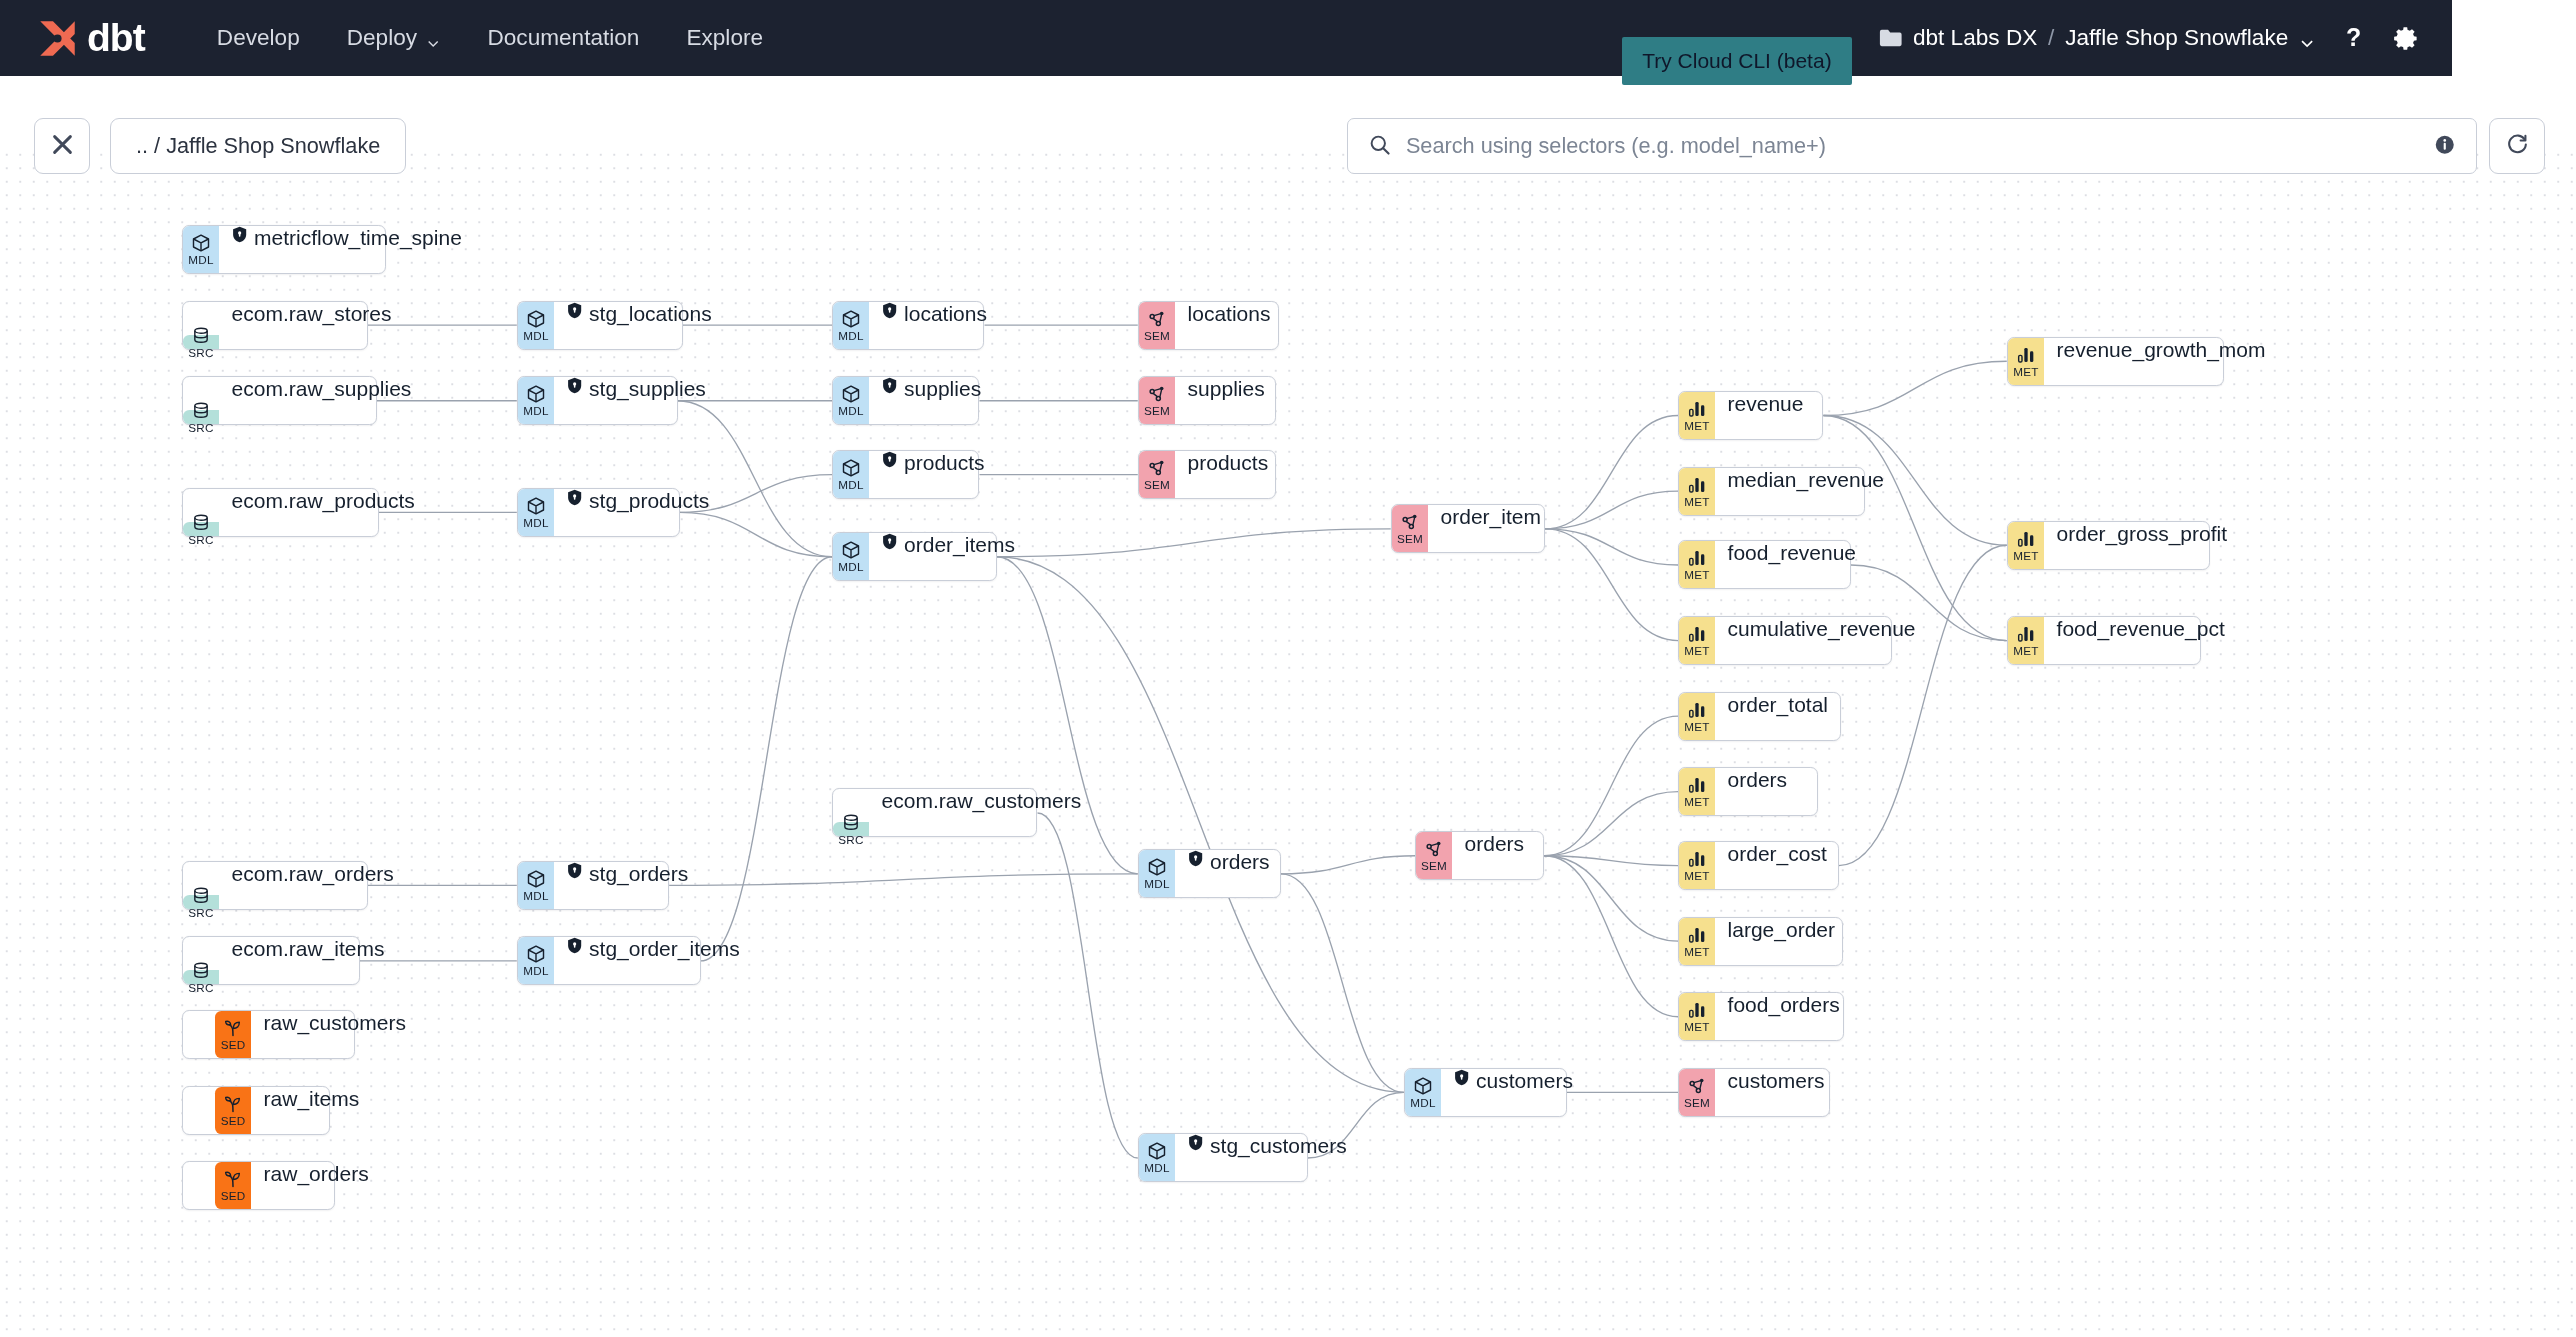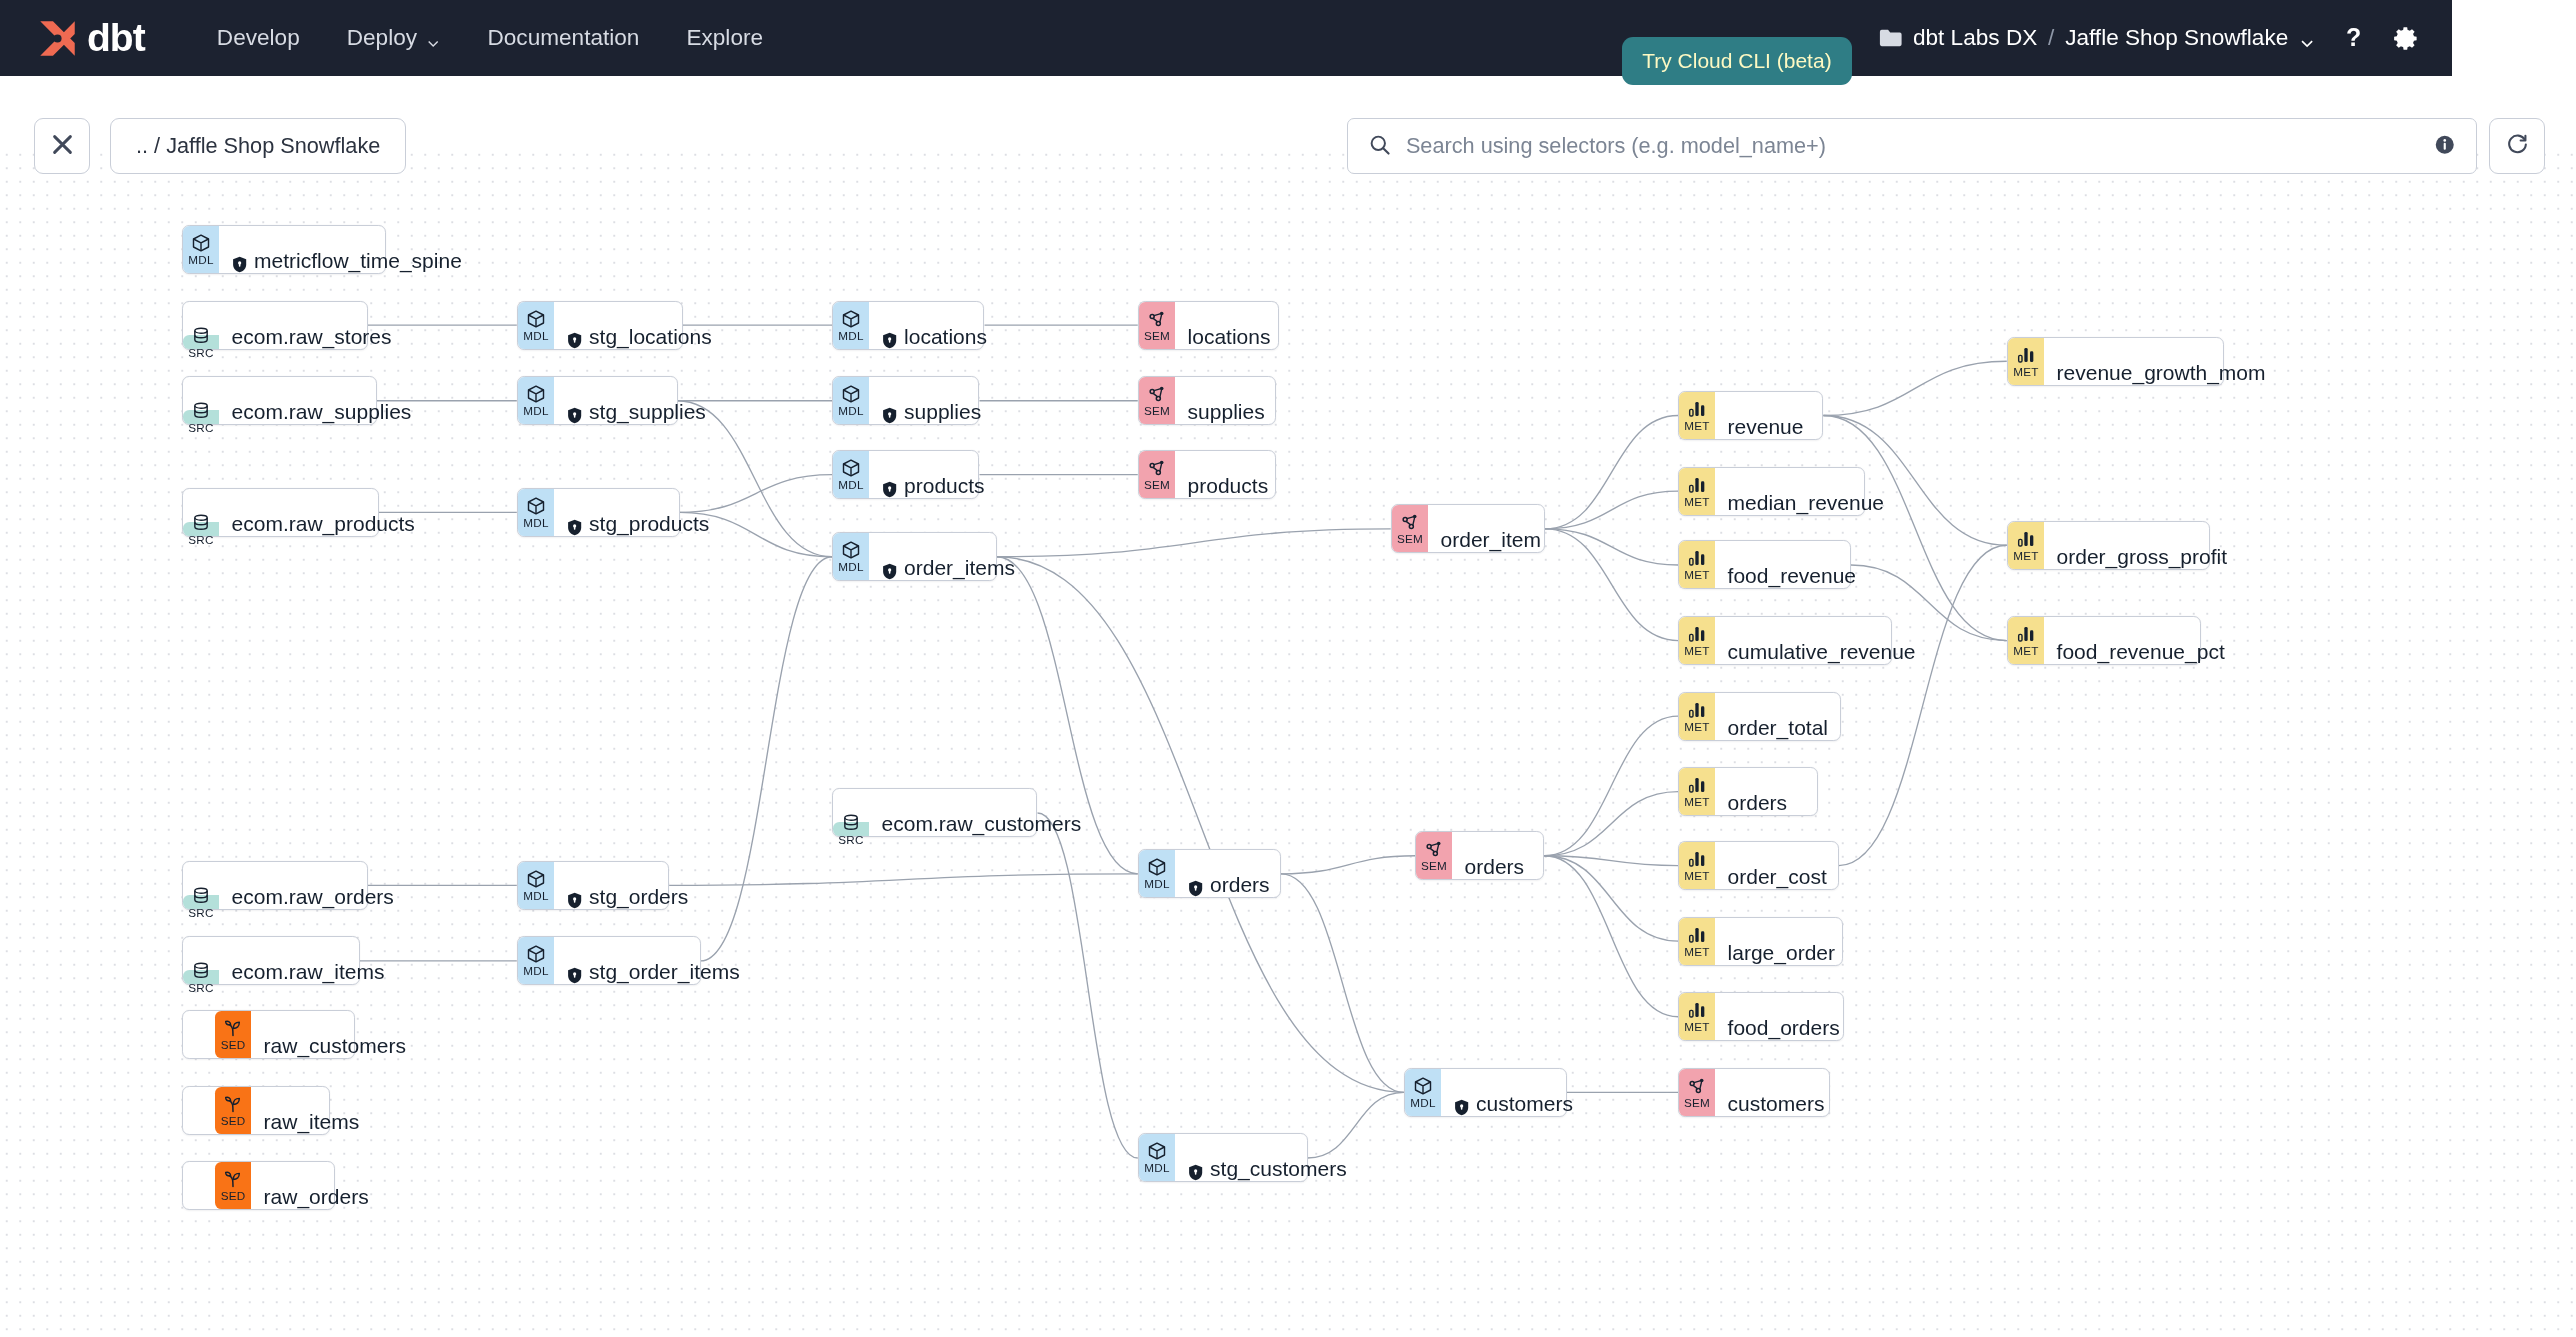--- a/index.html
+++ b/index.html
@@ -30,23 +30,23 @@
     display: flex; align-items: center; gap: 9px;
     cursor: pointer; white-space: nowrap;
   }
   .nav-link:first-of-type { margin-left: 72px; }
   .chev { width: 14.4px; height: 14.4px; display:inline-block; }
   #nav-right {
     margin-left: auto; display: flex; align-items: center;
     gap: 27px; margin-right: 32.5px;
   }
   #cloud-cli-btn {
-    background: #2f7d85; color: #fef9c3;
+    background: #2f7d85; color: #0f172a;
     font-size: 21px; padding: 11.7px 20px;
-    border-radius: 11px; cursor: pointer; white-space: nowrap; margin-top: 46px;
+    border-radius: 2px; cursor: pointer; white-space: nowrap; margin-top: 46px;
   }
   #breadcrumb-nav {
     display: flex; align-items: center; gap: 10.8px;
     color: #ffffff; font-size: 22.6px; white-space: nowrap;
   }
   #breadcrumb-nav .sep { color: #8f98a8; }
   .hdr-icon { cursor: pointer; display: flex; align-items: center; }
 
   
   #toolbar {
@@ -112,21 +112,21 @@
     display: flex; flex-direction: column;
     align-items: center; justify-content: center;
     gap: 0px; flex: none;
   }
   .node-badge .bicon { height: 20px; display:flex; align-items:center; }
   .node-badge .btxt {
     font-size: 11.7px; color: #16202e; line-height: 1;
     letter-spacing: 0.2px; margin-top: 0.9px;
   }
   .node-body {
-    display: flex; align-items: flex-end; gap: 7.2px;
+    display: flex; align-items: flex-start; gap: 7.2px;
     padding: 0 14.4px 0 12.6px; white-space: nowrap;
   }
   .node-label { font-size: 21px; color: #16202e; }
   .shield { flex: none; display: flex; align-items: center; }
 
   .badge-MDL { background: #bfe0f5; }
   .badge-SRC { background: #b4e0da; margin-top: 33px; }
   .badge-SED { background: #f97316; margin-left: 32px; }
   .badge-SEM { background: #f2a3ae; }
   .badge-MET { background: #f6e08e; }

